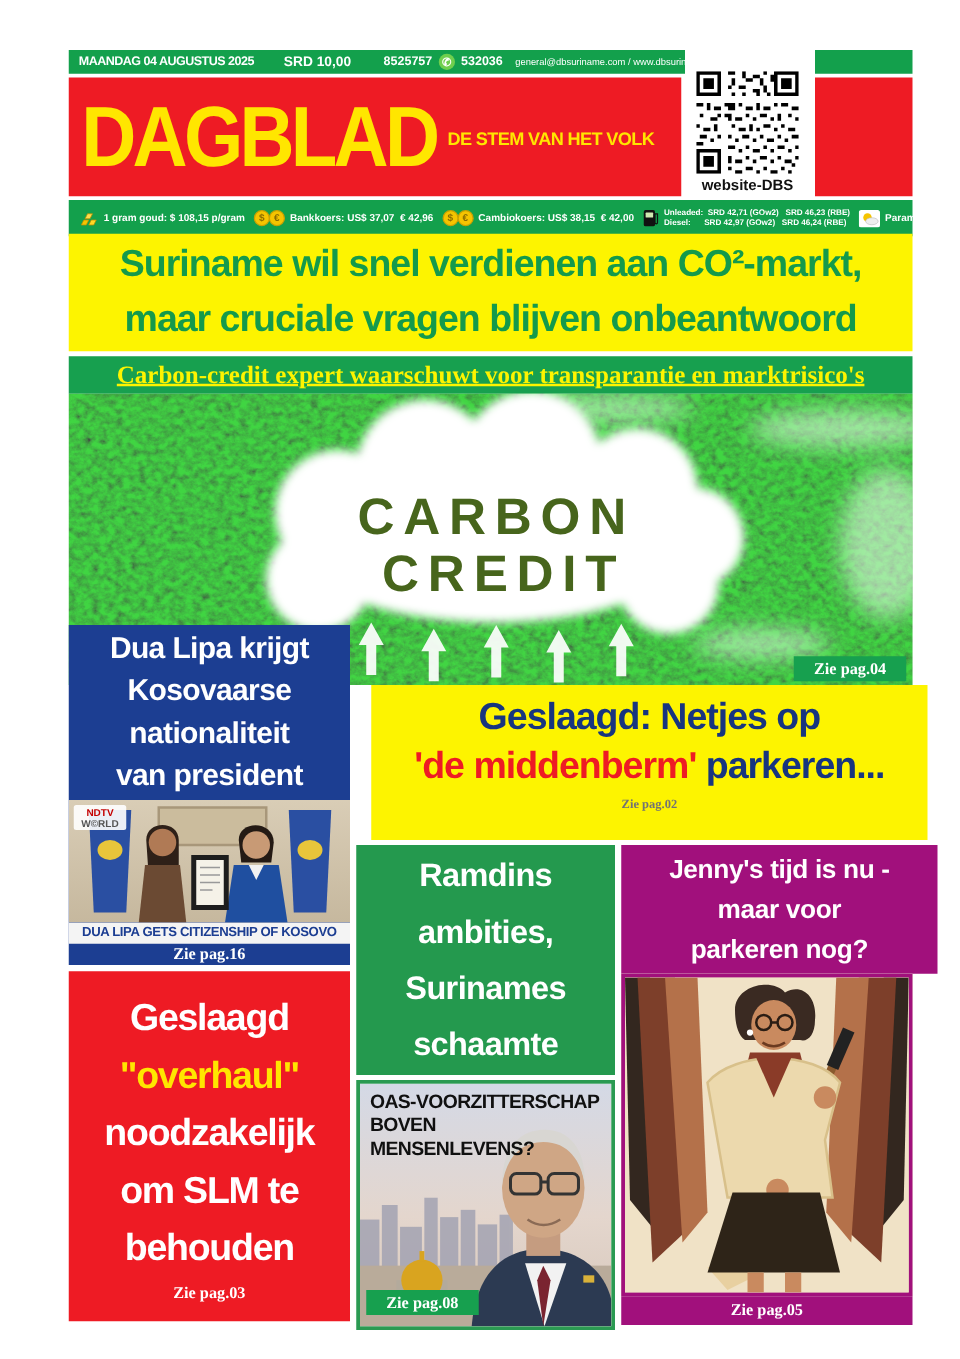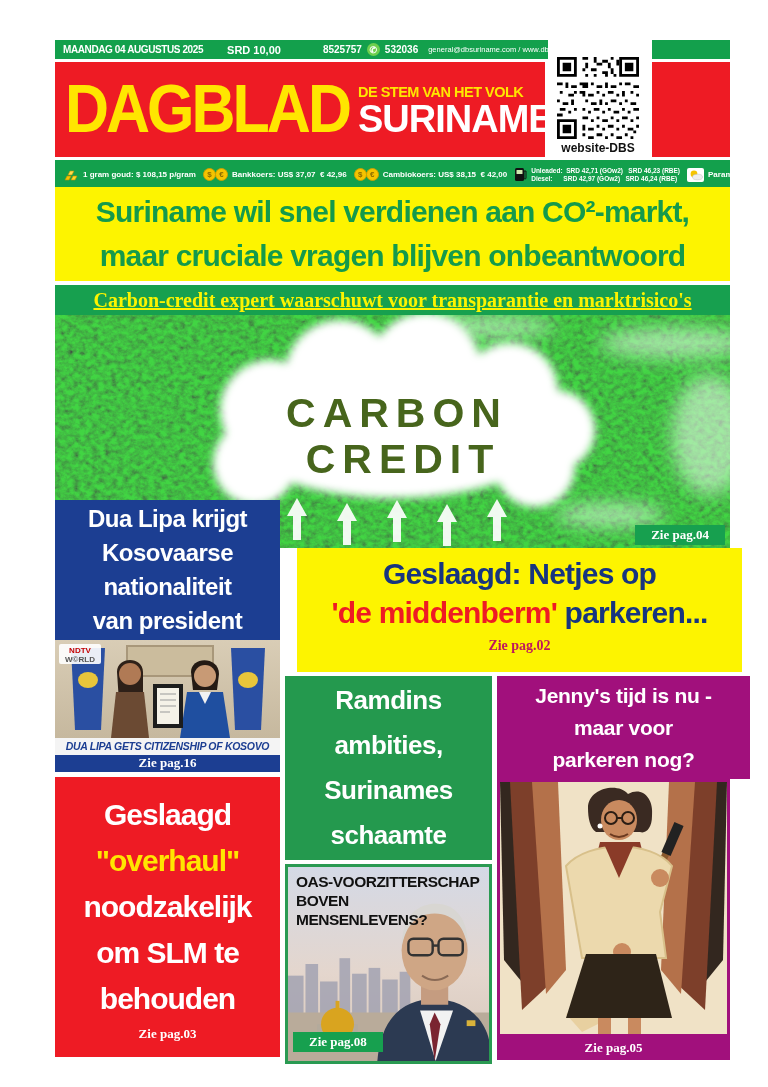--- a/index.html
+++ b/index.html
@@ -4,21 +4,21 @@
 <style>
   html,body{margin:0;padding:0;background:#fff;}
   body{font-family:"Liberation Sans",sans-serif;}
   .page{position:relative;width:768px;height:1087px;background:#fff;overflow:hidden;}
   .abs{position:absolute;box-sizing:border-box;}
 
   
   .topbar{left:55px;top:40px;width:498px;height:19px;background:#13a04c;display:flex;align-items:center;color:#fff;gap:10px;padding:0 8px;}
   .tb-date{font-size:10px;font-weight:800;letter-spacing:-0.4px;white-space:nowrap;}
   .tb-price{font-size:11px;font-weight:800;margin-left:14px;white-space:nowrap;}
-  .tb-phone{font-size:10px;font-weight:800;margin-left:32px;white-space:nowrap;display:flex;align-items:center;gap:5px;text-align:center;}
+  .tb-phone{font-size:10px;font-weight:800;margin-left:16px;white-space:nowrap;display:flex;align-items:center;gap:5px;text-align:center;}
   .phone-ic{display:inline-flex;width:13px;height:13px;border-radius:50%;background:#6fcf4e;color:#fff;font-size:9px;align-items:center;justify-content:center;}
   .tb-mail{font-size:7.5px;font-weight:400;white-space:nowrap;}
   .topbar-right{left:652px;top:40px;width:78px;height:19px;background:#13a04c;}
 
   
   .masthead{left:55px;top:62px;width:490px;height:95px;background:#ee1b24;display:flex;align-items:center;padding-left:10px;}
   .mh-title{font-size:61px;font-weight:800;color:#ffe600;letter-spacing:-3px;line-height:1;transform:scaleY(1.12);transform-origin:center;}
   .mh-col{display:flex;flex-direction:column;margin-left:9px;margin-top:4px;}
   .mh-tagline{font-size:14.5px;font-weight:800;color:#ffe600;letter-spacing:-0.5px;white-space:nowrap;}
   .mh-sub{font-size:38px;font-weight:800;color:#fff;letter-spacing:-1px;line-height:1.05;}
@@ -47,29 +47,29 @@
   .forest svg{width:100%;height:100%;display:block;}
   .pag-tag{position:absolute;background:#17a04f;color:#fff;font-family:"Liberation Serif",serif;font-size:13px;font-weight:700;padding:2px 16px;text-align:center;}
   .tag04{right:5px;bottom:3px;}
 
   
   .box-dua{left:55px;top:500px;width:225px;height:272px;background:#1c3e92;}
   .dua-head{height:140px;display:flex;flex-direction:column;align-items:center;justify-content:center;}
   .dua-head div{color:#fff;font-size:24px;line-height:34px;font-weight:800;letter-spacing:-0.5px;white-space:nowrap;}
   .dua-photo{width:225px;height:98px;}
   .dua-photo svg{width:100%;height:100%;display:block;}
-  .dua-caption{height:17px;background:#f4f4f4;color:#1c3e92;font-size:10.5px;font-weight:800;letter-spacing:-0.3px;text-align:center;line-height:17px;white-space:nowrap;font-style:italic;}
+  .dua-caption{height:17px;background:#f4f4f4;color:#1c3e92;font-size:10.5px;font-weight:800;letter-spacing:-0.3px;text-align:center;line-height:17px;white-space:nowrap;}
   .dua-ref{height:17px;color:#fff;font-family:"Liberation Serif",serif;font-size:13px;font-weight:700;text-align:center;line-height:16px;}
 
   
   .box-geslaagd{left:285px;top:548px;width:445px;height:124px;background:#fdf400;text-align:center;margin-left:12px;}
   .ges-l1{margin-top:9px;font-size:30px;font-weight:800;color:#17357f;letter-spacing:-0.8px;}
   .ges-l2{margin-top:5px;font-size:30px;font-weight:800;letter-spacing:-0.8px;color:#17357f;}
   .ges-l2 .hl{color:#ee1b24;}
-  .ges-ref{margin-top:8px;font-family:"Liberation Serif",serif;font-size:14px;font-weight:700;color:#be185d;}
+  .ges-ref{margin-top:8px;font-family:"Liberation Serif",serif;font-size:10px;font-weight:700;color:#737373;}
 
   
   .box-ramdins{left:285px;top:676px;width:207px;height:184px;background:#24994e;display:flex;flex-direction:column;align-items:center;justify-content:center;}
   .box-ramdins div{color:#fff;font-size:26px;line-height:45px;font-weight:800;letter-spacing:-0.5px;}
 
   
   .box-oas{left:285px;top:864px;width:207px;height:200px;border:3px solid #2a9a52;}
   .box-oas svg{width:100%;height:100%;display:block;}
   .oas-overlay{position:absolute;top:5px;left:8px;font-size:15.5px;line-height:19px;font-weight:800;color:#101010;letter-spacing:-0.5px;}
   .tag08{left:5px;bottom:9px;}
@@ -101,21 +101,20 @@
       <span>532036</span>
     </span>
     <span class="tb-mail">general@dbsuriname.com / www.dbsuriname.com</span>
   </div>
   <div class="abs topbar-right"></div>
 
   <div class="abs masthead">
     <span class="mh-title">DAGBLAD</span>
     <span class="mh-col">
       <span class="mh-tagline">DE STEM VAN HET VOLK</span>
-      <span class="mh-sub">SURINAME</span>
     </span>
   </div>
   <div class="abs masthead-right"></div>
 
   <div class="abs qr-panel">
     <svg viewBox="0 0 29 29">
       <rect width="29" height="29" fill="#fff"></rect>
       <path fill="#000" d="M0 0h7v7H0z M22 0h7v7h-7z M0 22h7v7H0z"></path>
       <path fill="#fff" d="M1 1h5v5H1z M23 1h5v5h-5z M1 23h5v5H1z"></path>
       <path fill="#000" d="M2 2h3v3H2z M24 2h3v3h-3z M2 24h3v3h-3z"></path>

